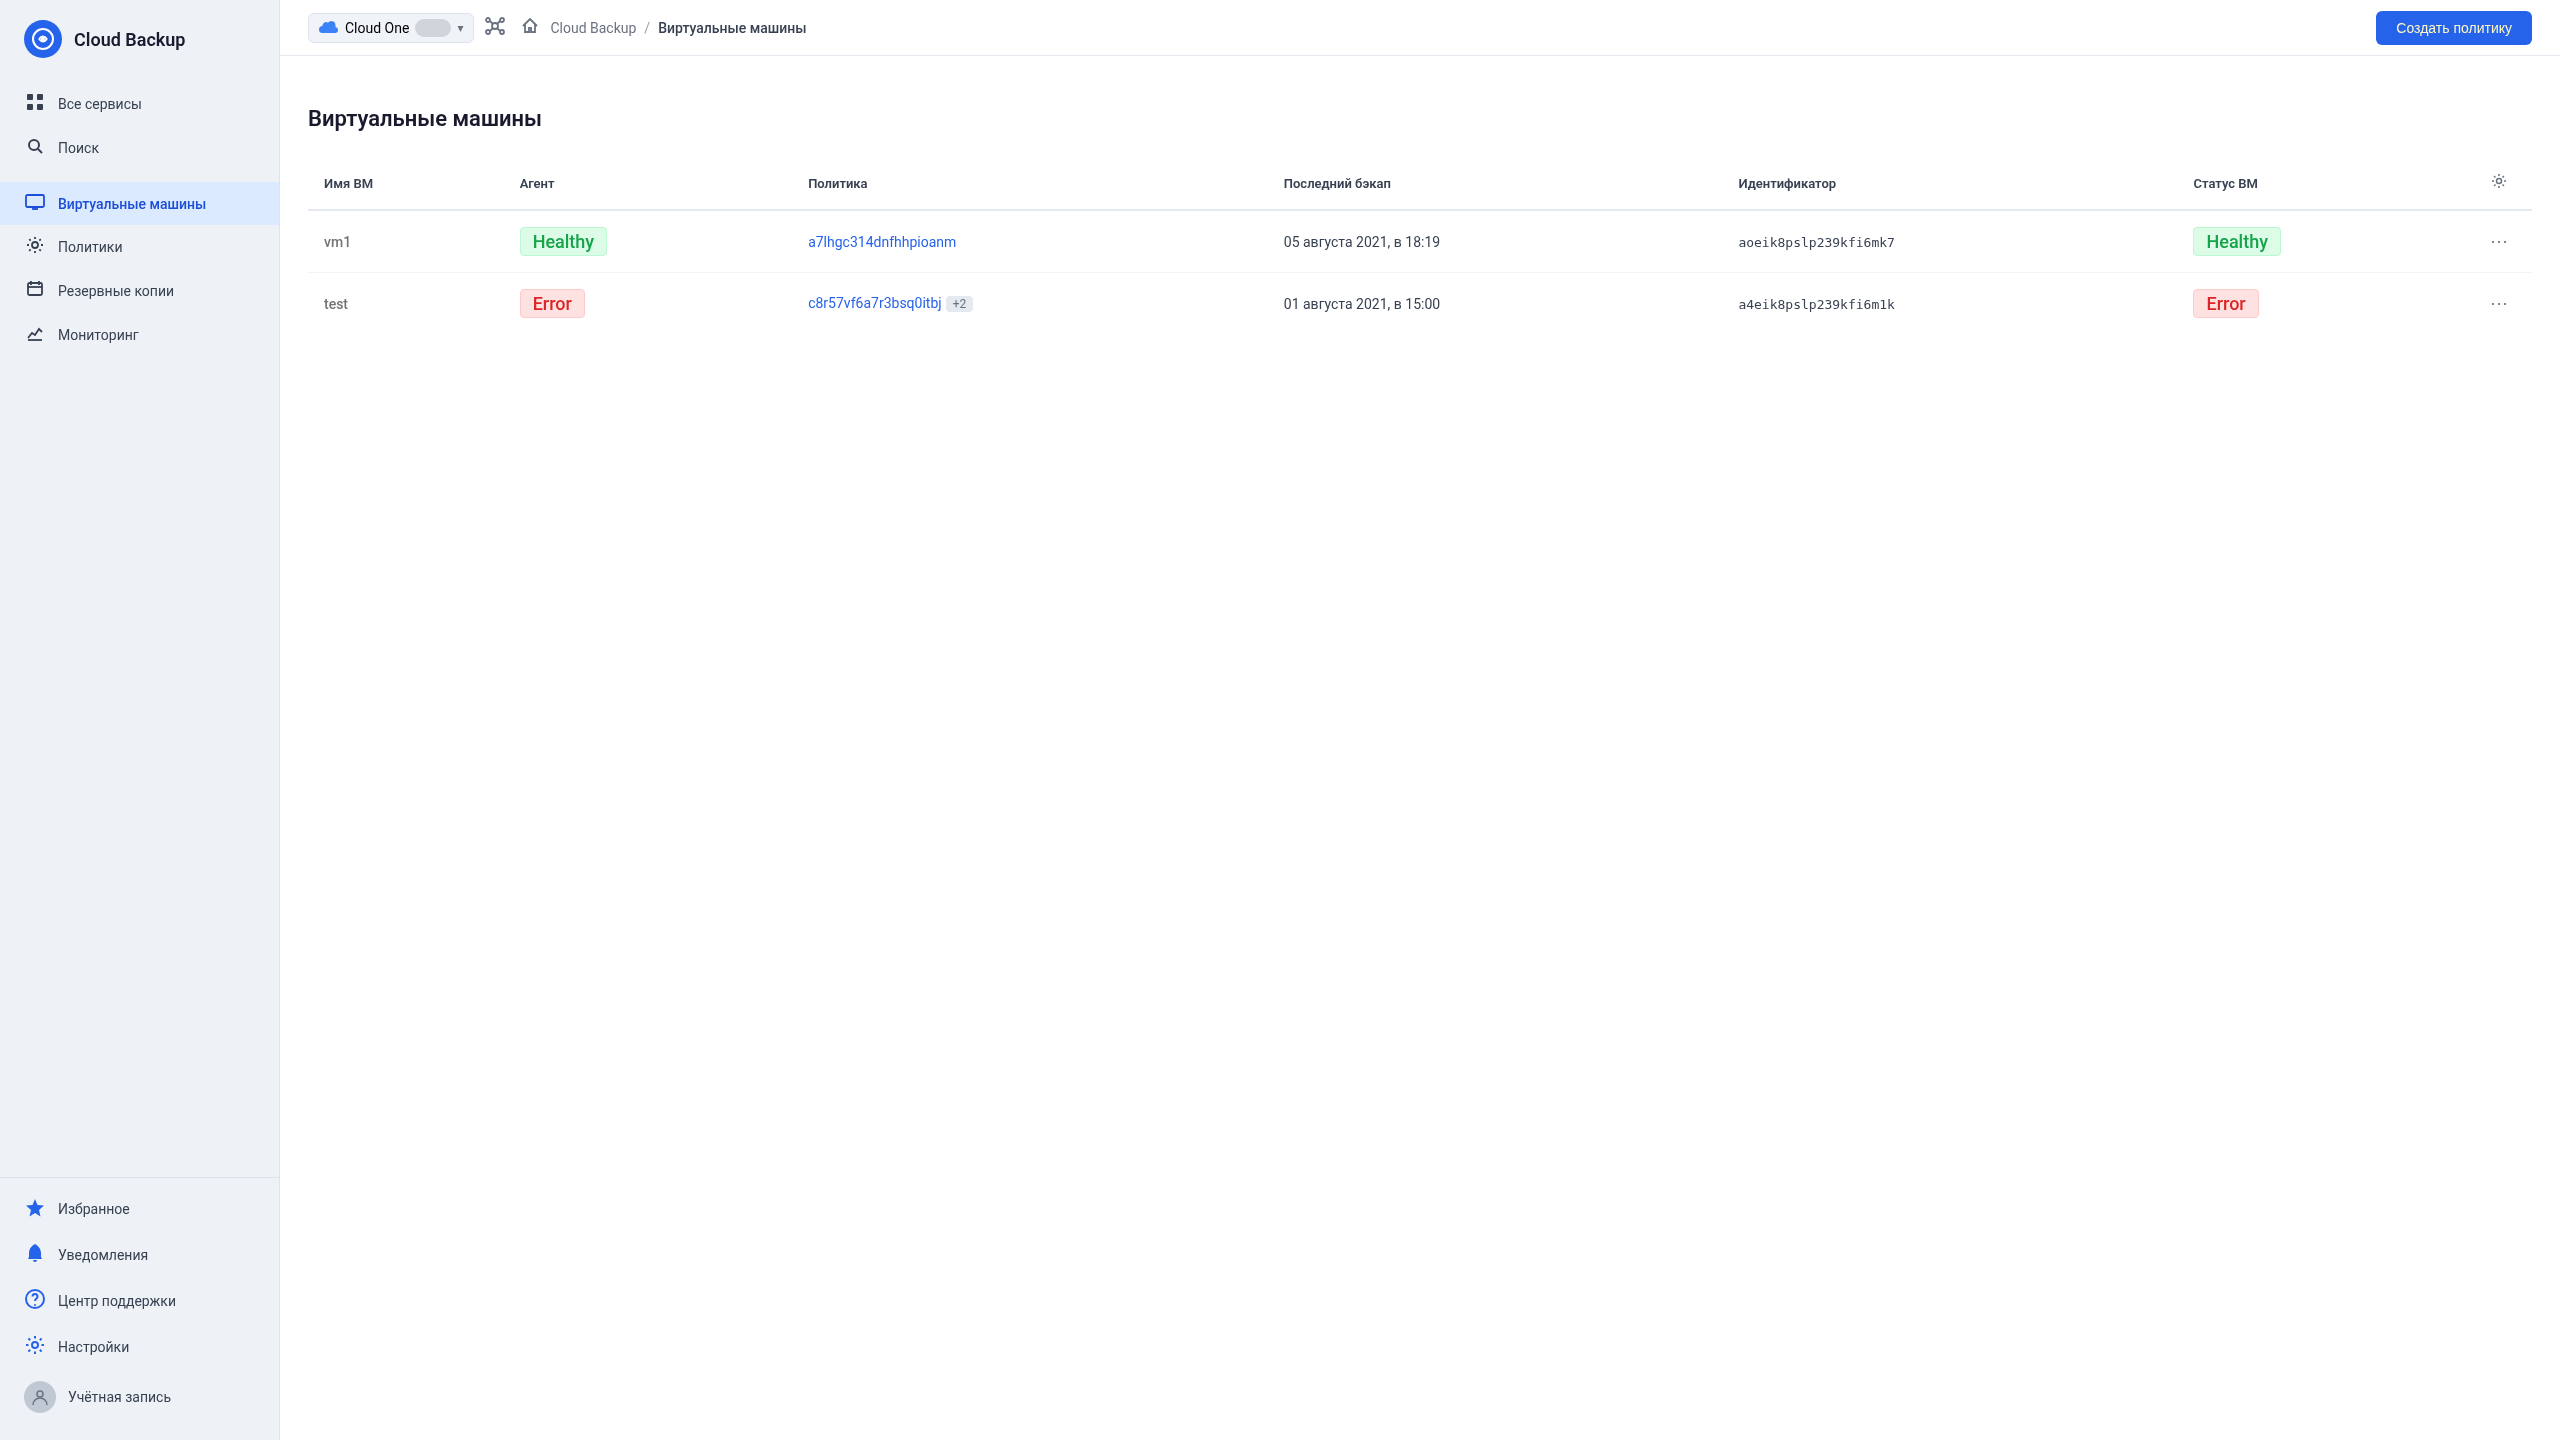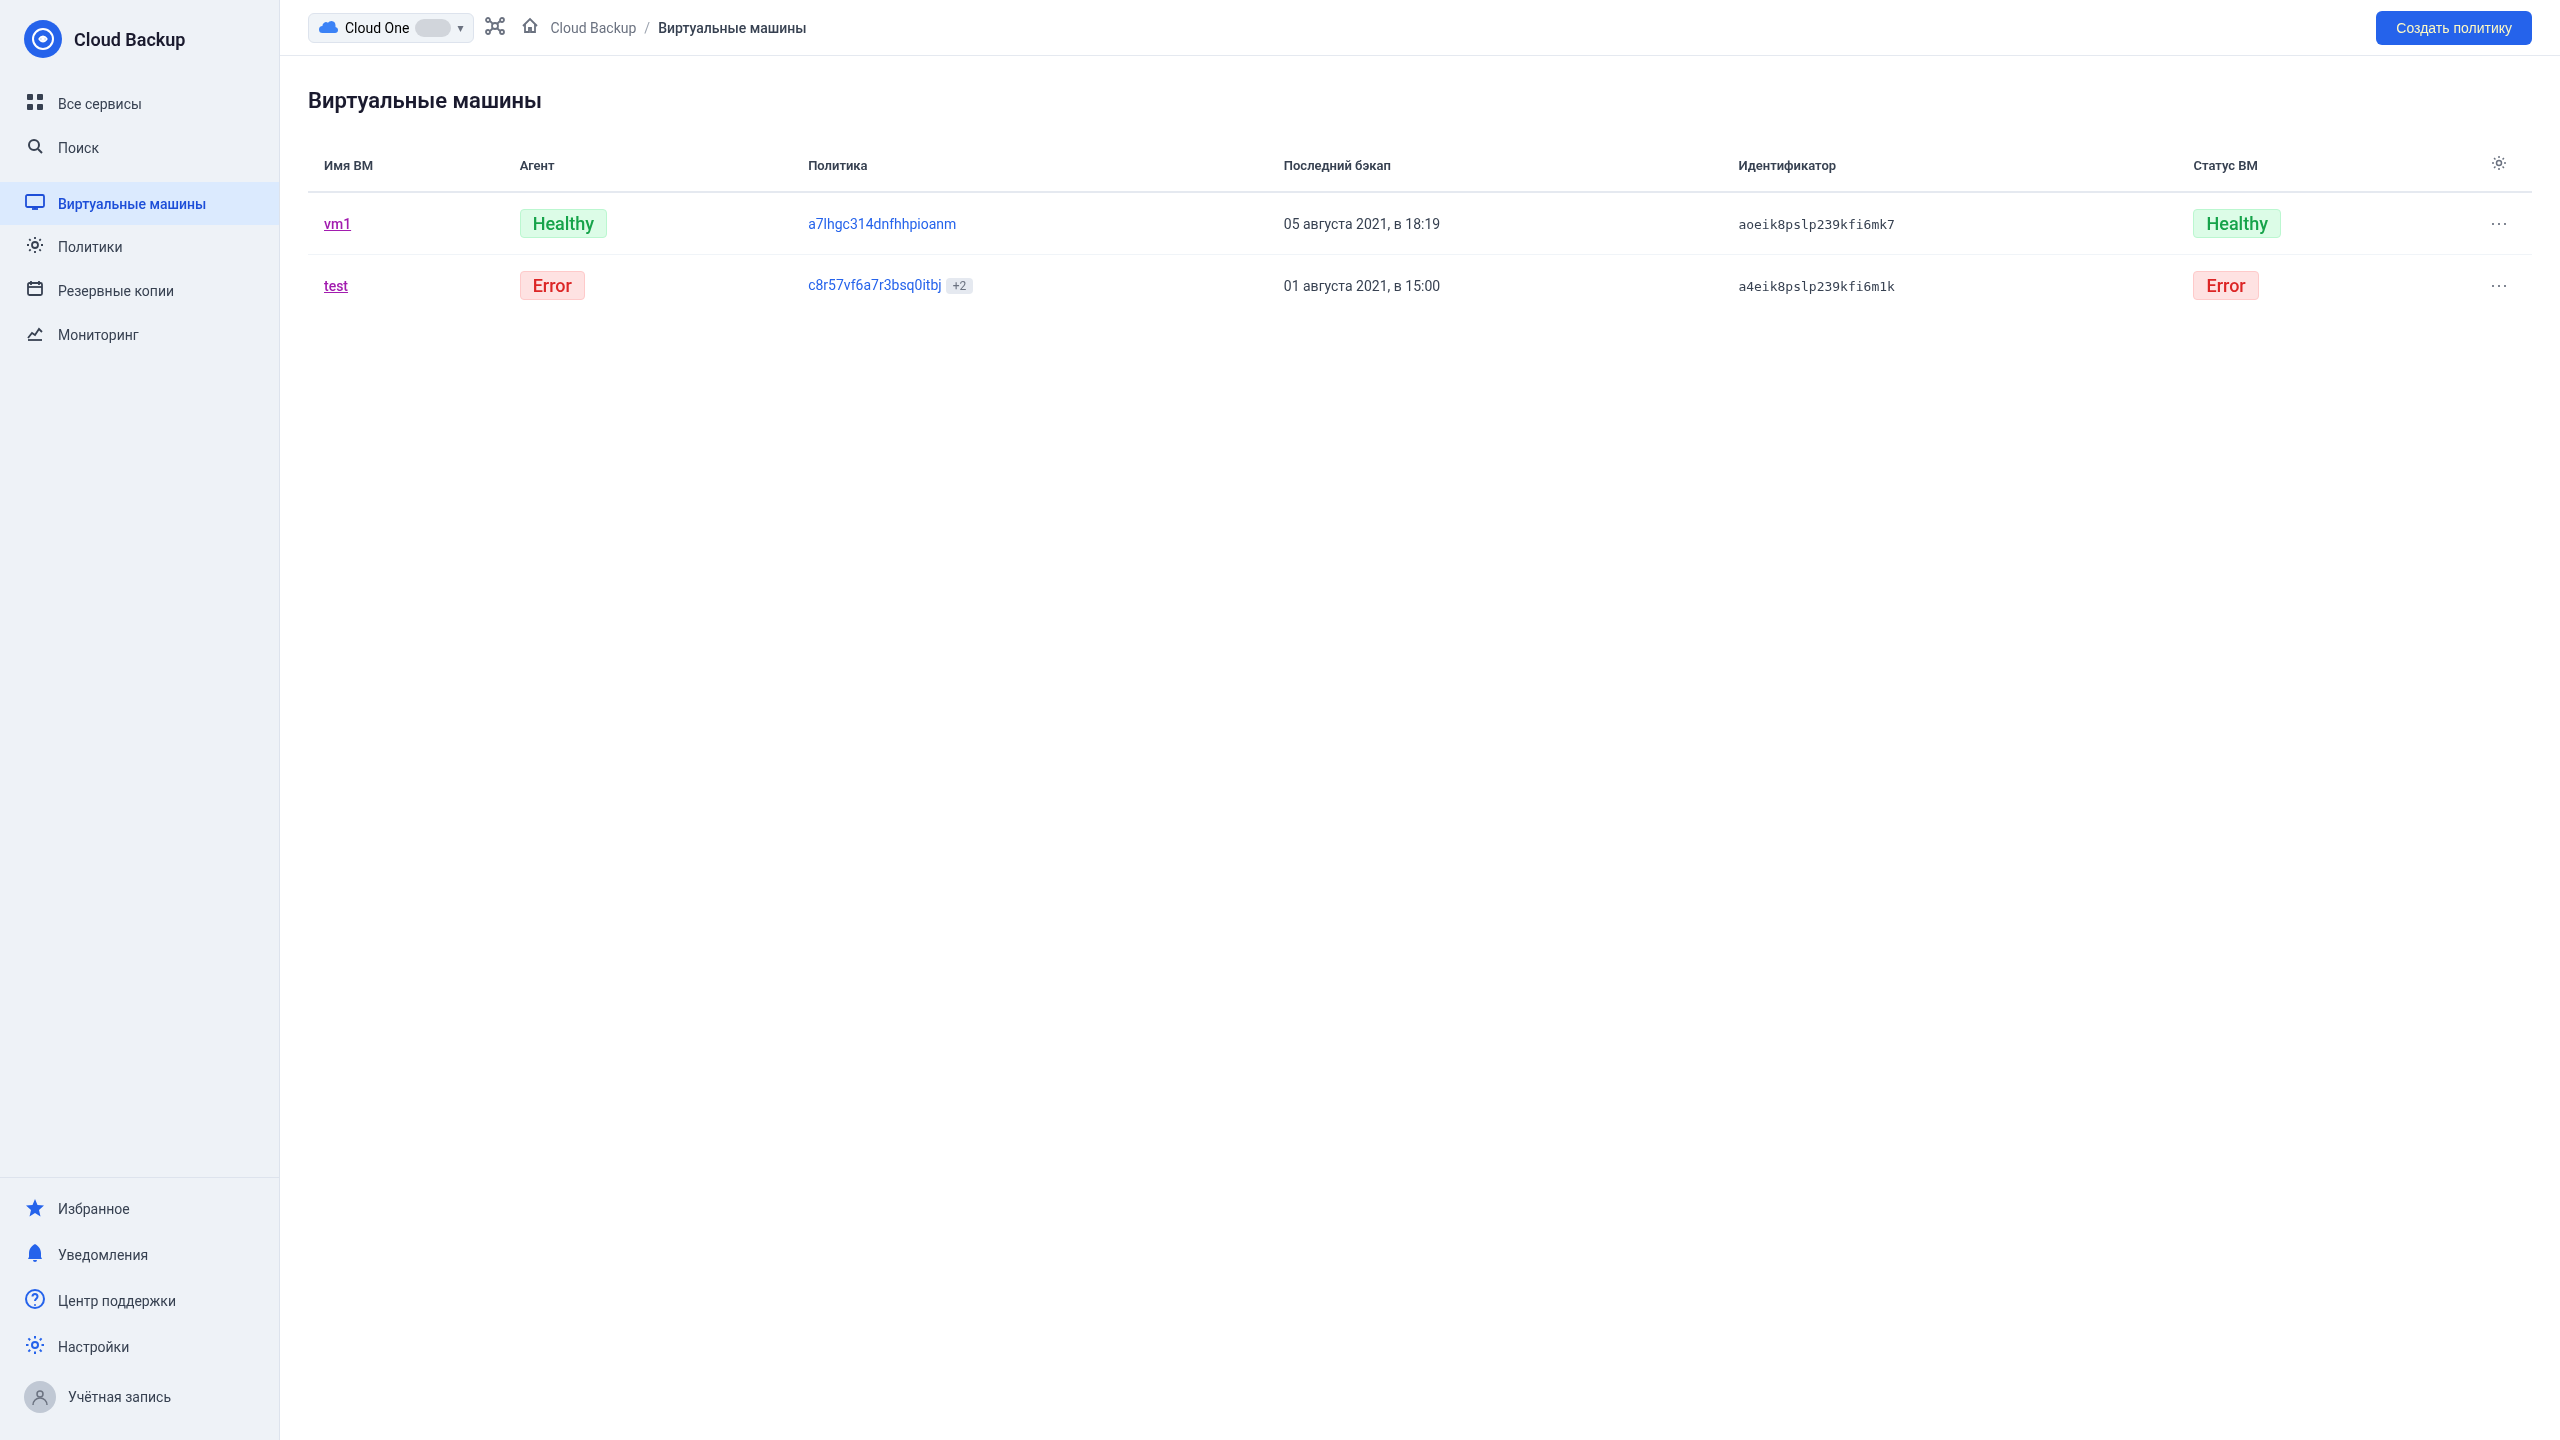--- a/index.html
+++ b/index.html
@@ -81,20 +81,21 @@
       color: #6b7280;
     }
 
     
     .main {
       flex: 1;
       display: flex;
       flex-direction: column;
       background: #fff;
       overflow: hidden;
+      gap: 18px;
     }
 
     
     .topbar {
       display: flex;
       align-items: center;
       justify-content: space-between;
       padding: 0 28px;
       height: 56px;
       border-bottom: 1px solid #e5e9f0;
@@ -231,21 +232,21 @@
       border-radius: 4px;
     }
     .settings-icon-btn {
       background: none;
       border: none;
       cursor: pointer;
       color: #6b7280;
       font-size: 16px;
       padding: 4px 8px;
     }
-    .vm-name { font-weight: 500; color: #a21caf; text-decoration: underline; }
+    .vm-name { font-weight: 500; color: #737373; }
     .identifier { font-family: monospace; font-size: 13px; color: #374151; }
   </style>
 </head>
 <body>
 
 <div class="sidebar">
   <div class="sidebar-logo">
     <div class="logo-icon">
       <svg width="22" height="22" viewBox="0 0 22 22" fill="none">
         <circle cx="11" cy="11" r="10" stroke="white" stroke-width="2" fill="none"></circle>

